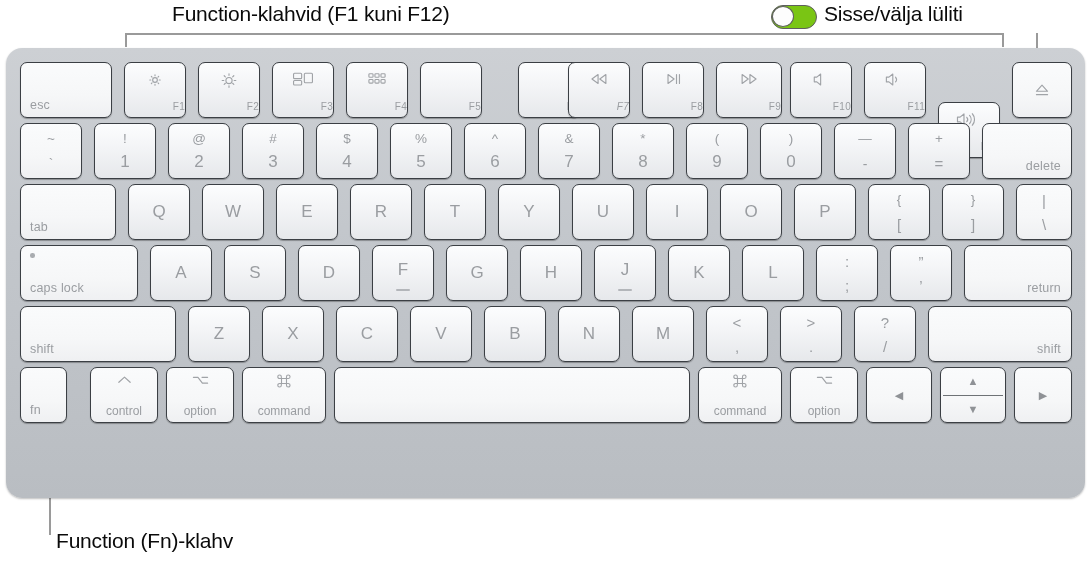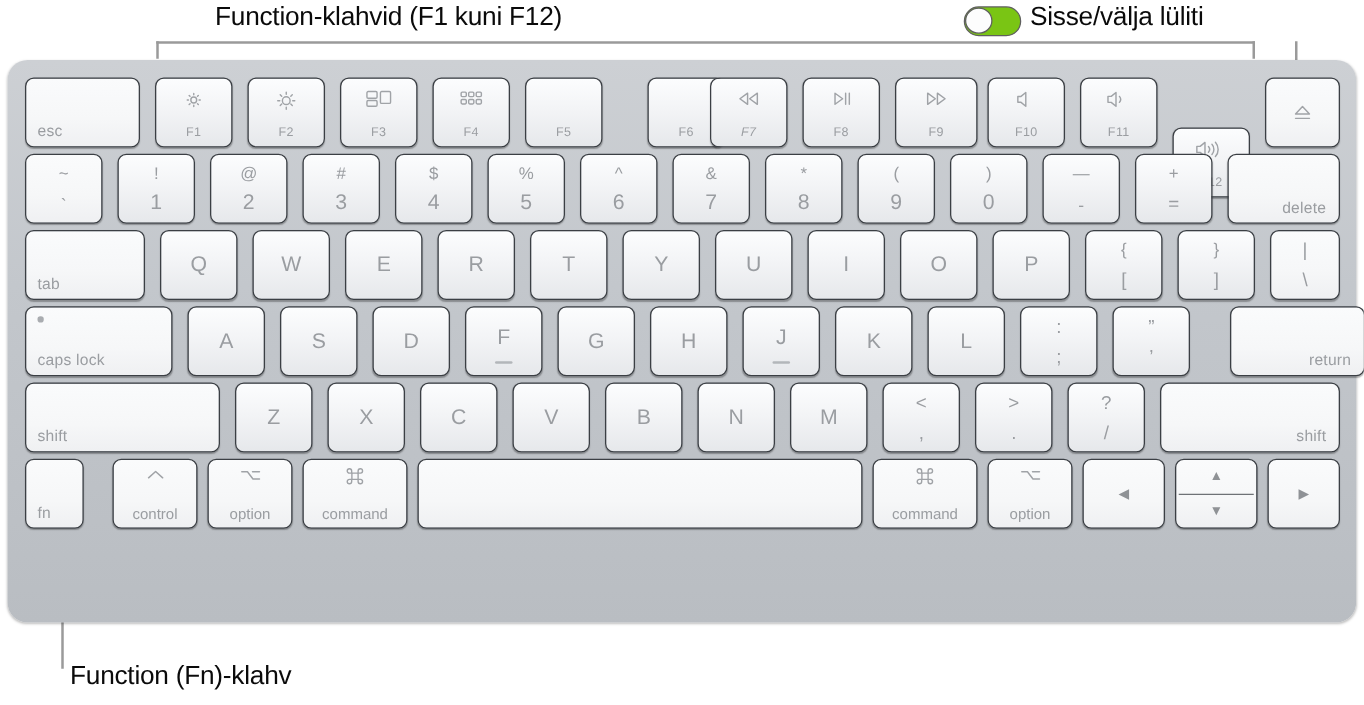--- a/index.html
+++ b/index.html
@@ -74,21 +74,21 @@
     background:linear-gradient(180deg,#fafbfc 0%,#f6f7f8 60%,#eff0f2 100%);
   }
   
   .lbl-bl{ position:absolute; left:9px; bottom:5px; font-size:12.5px; letter-spacing:.2px;}
   .lbl-br{ position:absolute; right:10px; bottom:5px; font-size:12.5px; letter-spacing:.2px;}
   .lbl-bc{ position:absolute; left:0; right:0; bottom:4px; text-align:center; font-size:11px;}
   .lbl-ct{ position:absolute; left:0; right:0; top:50%; transform:translateY(-50%); text-align:center; font-size:17px;}
   .lbl-up{ position:absolute; left:0; right:0; top:7px;  text-align:center; font-size:13.5px;}
   .lbl-lo{ position:absolute; left:0; right:0; bottom:6px; text-align:center; font-size:17px;}
   .ico-top{ position:absolute; left:0; right:0; top:8px; text-align:center; line-height:1;}
-  .fnum{ position:absolute; left:0; right:0; bottom:5px; text-align:center; font-size:10px; letter-spacing:.3px;}
+  .fnum{ position:absolute; left:0; right:0; bottom:5px; text-align:right; font-size:10px; letter-spacing:.3px;}
   .bump{
     position:absolute; left:50%; transform:translateX(-50%);
     bottom:9px; width:14px; height:1.6px; background:#b3b6ba; border-radius:1px;
   }
   .capsdot{
     position:absolute; left:9px; top:7px; width:4.5px; height:4.5px;
     border-radius:50%; background:#a9acb0;
   }
   .arrowglyph{position:absolute;left:0;right:0;text-align:center;font-size:11px;color:#8f9296;}
   .updown-split{
@@ -404,21 +404,21 @@
       <span class="lbl-ct">L</span>
     </div>
     <div class="key" style="left:810px;top:197px;width:62px;height:56px;">
       <span class="lbl-up" style="font-size:15px;">:</span>
       <span class="lbl-lo" style="font-size:15px;">;</span>
     </div>
     <div class="key" style="left:884px;top:197px;width:62px;height:56px;">
       <span class="lbl-up" style="font-size:15px;">”</span>
       <span class="lbl-lo" style="font-size:15px;">’</span>
     </div>
-    <div class="key plain" style="left:958px;top:197px;width:108px;height:56px;margin-left:20px;">
+    <div class="key plain" style="left:958px;top:197px;width:108px;height:56px;">
       <span class="lbl-br">return</span>
     </div>
   </div>
 
   <div class="row">
     <div class="key plain" style="left:14px;top:258px;width:156px;height:56px;">
       <span class="lbl-bl">shift</span>
     </div>
     <div class="key" style="left:182px;top:258px;width:62px;height:56px;">
       <span class="lbl-ct">Z</span>

